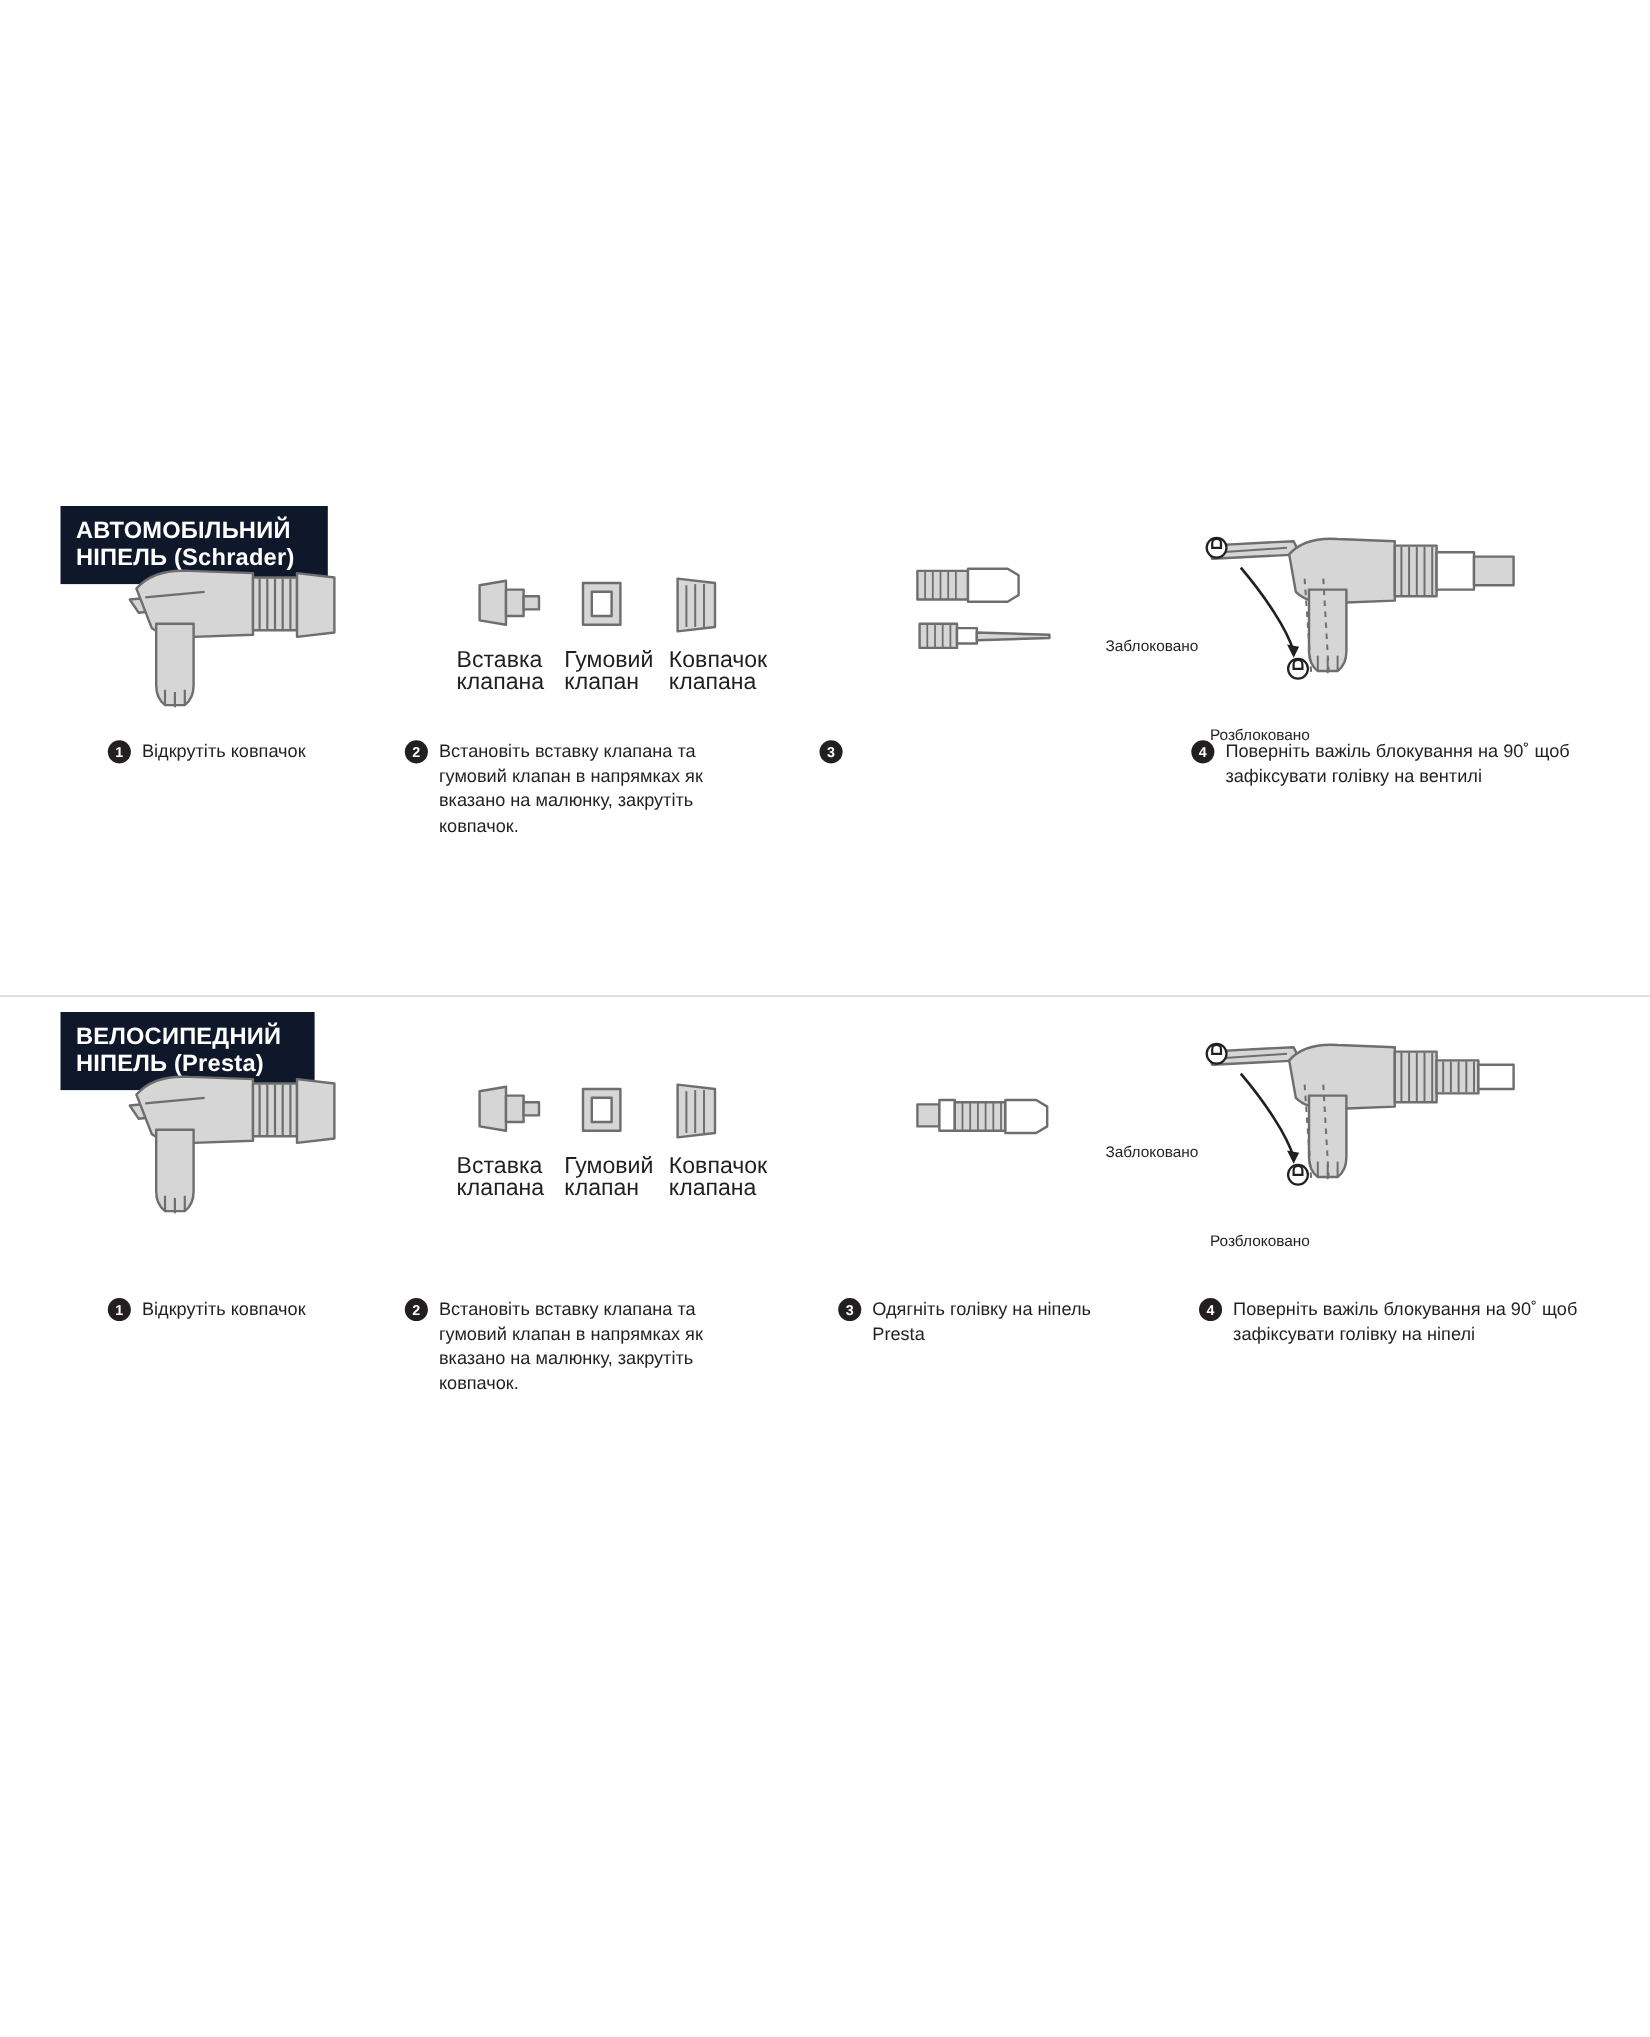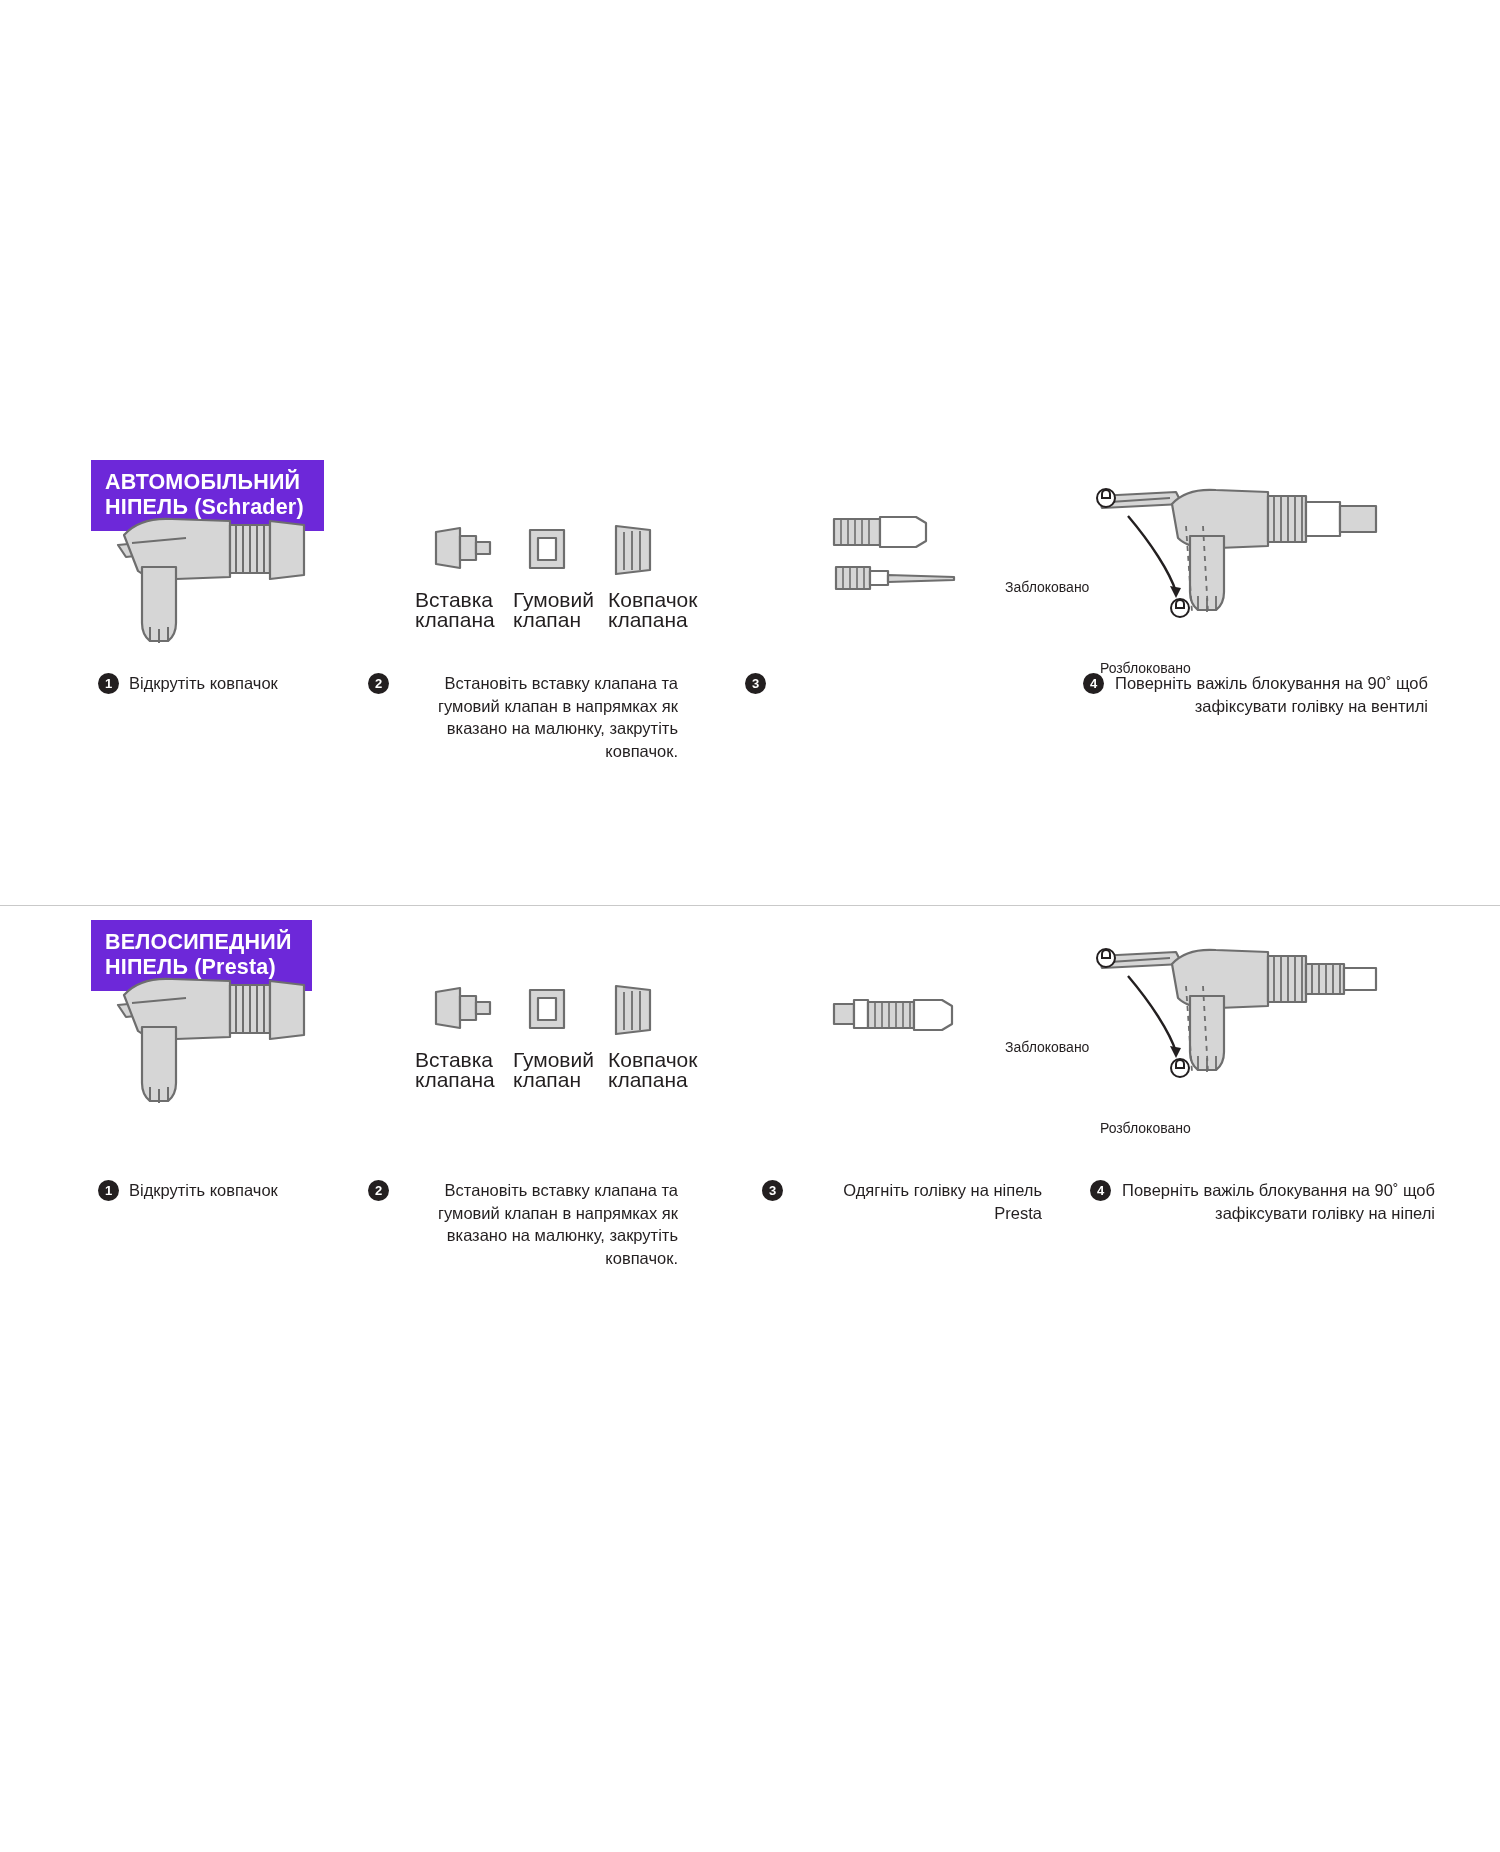--- a/index.html
+++ b/index.html
@@ -38,29 +38,28 @@
     width: 1500px;
     height: 1px;
     background: #c9c9c9;
   }
 
   
   .tag {
     position: absolute;
     left: 55px;
     top: 0;
-    background: #6d28d9;
+    background: #0f172a;
     color: #ffffff;
     font-size: 21.5px;
     font-weight: bold;
     line-height: 25px;
-    padding: 10px 20px 11px 14px;
+    padding: 10px 30px 11px 14px;
     letter-spacing: .2px;
     white-space: pre-line;
-    margin-left: 36px;
   }
 
   
   .step {
     position: absolute;
     display: flex;
     align-items: flex-start;
     gap: 10px;
   }
   .bullet {
@@ -73,21 +72,20 @@
     font-size: 13px;
     font-weight: bold;
     line-height: 21px;
     text-align: center;
     margin-top: 1px;
   }
   .step-text {
     font-size: 16.5px;
     line-height: 22.5px;
     color: #231f20;
-    text-align: right;
   }
 
   
   .part-label {
     position: absolute;
     font-size: 21px;
     line-height: 19.5px;
     text-align: left;
     color: #231f20;
     white-space: pre-line;

